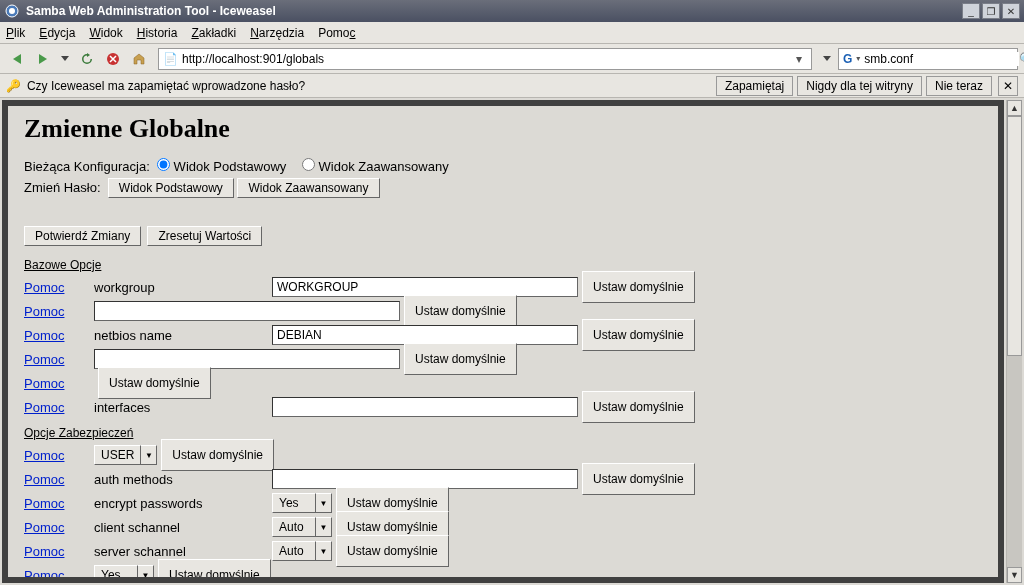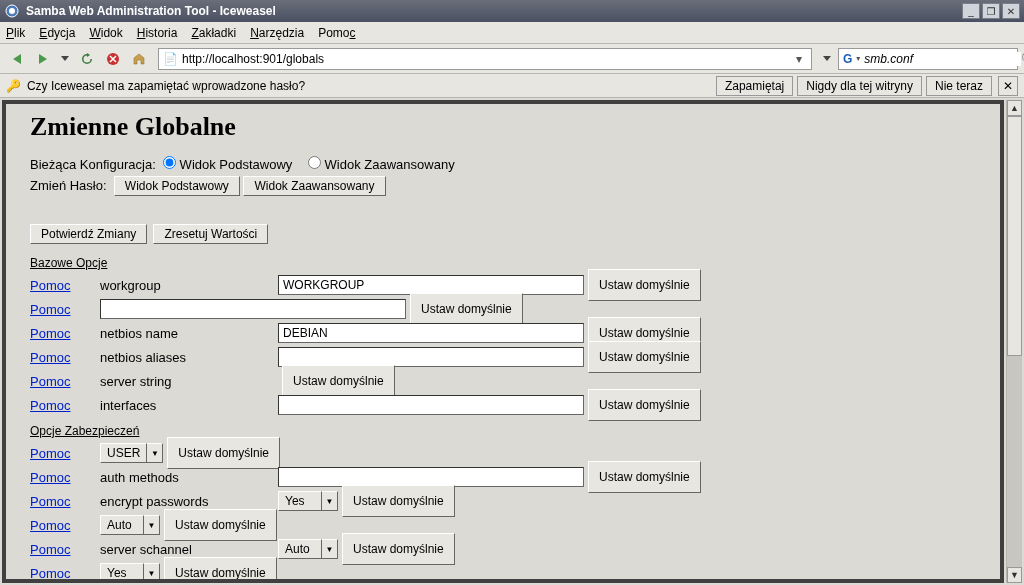--- a/index.html
+++ b/index.html
@@ -11,30 +11,30 @@
 .winbtn { width: 18px; height: 16px; background: #cfd3da; border: 1px solid #7a7e88; font-size: 10px; display: flex; align-items: center; justify-content: center; color: #333; }
 .menubar { background: #e8e6e1; height: 22px; display: flex; align-items: center; padding: 0 6px; gap: 14px; border-bottom: 1px solid #b8b6b1; }
 .menubar span { font-size: 12px; }
 .menubar u { text-decoration: underline; }
 .toolbar { background: #e8e6e1; height: 30px; display: flex; align-items: center; padding: 0 6px; gap: 4px; border-bottom: 1px solid #b8b6b1; }
 .tbtn { width: 22px; height: 22px; border: 1px solid transparent; display: flex; align-items: center; justify-content: center; }
 .urlbar { flex: 1; height: 22px; background: #fff; border: 1px solid #999; display: flex; align-items: center; padding: 0 4px; margin: 0 4px; }
 .urlbar input { flex: 1; border: none; outline: none; font-size: 12px; font-family: inherit; }
 .urldrop { width: 16px; text-align: center; color: #555; }
 .searchbar { width: 180px; height: 22px; background: #fff; border: 1px solid #999; display: flex; align-items: center; padding: 0 4px; }
-.searchbar input { flex: 1; border: none; outline: none; font-size: 12px; font-family: inherit; font-style: italic; }
+.searchbar input { flex: 1; border: none; outline: none; font-size: 12px; font-family: inherit; }
 .gicon { color: #1a5fb4; font-weight: bold; margin-right: 4px; }
 .maglass { color: #888; }
 .infobar { background: #e8e6e1; height: 24px; display: flex; align-items: center; padding: 0 6px; border-bottom: 1px solid #b8b6b1; }
 .infoicon { margin-right: 6px; color: #cc8800; }
 .infotext { flex: 1; font-size: 12px; }
 .infobtn { background: #e8e6e1; border: 1px solid #999; padding: 2px 8px; font-size: 12px; margin-left: 4px; cursor: pointer; }
 .infoclose { width: 20px; height: 20px; margin-left: 6px; display: flex; align-items: center; justify-content: center; border: 1px solid #999; background: #e8e6e1; font-size: 12px; }
 .content-wrap { display: flex; height: 487px; }
-.content { flex: 1; background: #dcdad5; padding: 8px 24px; overflow: hidden; border: 4px solid #404040; margin: 2px; }
+.content { flex: 1; background: #dcdad5; padding: 8px 16px; overflow: hidden; border: 6px solid #404040; margin: 2px; }
 .scrollbar { width: 16px; background: #dcdad5; border-left: 1px solid #b8b6b1; display: flex; flex-direction: column; margin: 2px 2px 2px 0; }
 .scrollbtn { height: 16px; background: #e8e6e1; border: 1px solid #999; display: flex; align-items: center; justify-content: center; font-size: 9px; color: #333; }
 .scrolltrack { flex: 1; background: #c8c6c1; position: relative; }
 .scrollthumb { position: absolute; top: 0; left: 0; right: 0; height: 240px; background: #e8e6e1; border: 1px solid #999; }
 h1 { font-family: "Times New Roman", serif; font-size: 26px; font-weight: bold; margin-bottom: 14px; }
 .cfgrow { margin-bottom: 4px; font-size: 13px; }
 .cfgrow label { margin-right: 12px; }
 .stdbtn { background: #e8e6e1; border: 1px solid #666; border-top-color: #fff; border-left-color: #fff; padding: 2px 10px; font-size: 12px; font-family: inherit; cursor: pointer; }
 .btnrow { margin: 28px 0 12px 0; display: flex; gap: 6px; }
 .sect { font-size: 12px; text-decoration: underline; margin: 8px 0 4px 0; }
@@ -164,27 +164,25 @@
           <button class="defbtn">Ustaw domyślnie</button>
         </div>
         <div class="optrow">
           <a class="help" href="#">Pomoc</a>
           <span class="optlabel">netbios name</span>
           <input class="txtinput" type="text" value="DEBIAN" style="">
           <button class="defbtn">Ustaw domyślnie</button>
         </div>
         <div class="optrow">
           <a class="help" href="#">Pomoc</a>
-          <span class="optlabel">netbios aliases</span>
-          <input class="txtinput" type="text" value="" style="">
-          <button class="defbtn">Ustaw domyślnie</button>
-        </div>
-        <div class="optrow">
-          <a class="help" href="#">Pomoc</a>
-          <span class="optlabel">server string</span>
+          <input class="txtinput" type="text" value="" style="">
+          <button class="defbtn">Ustaw domyślnie</button>
+        </div>
+        <div class="optrow">
+          <a class="help" href="#">Pomoc</a>
           <button class="defbtn">Ustaw domyślnie</button>
         </div>
         <div class="optrow">
           <a class="help" href="#">Pomoc</a>
           <span class="optlabel">interfaces</span>
           <input class="txtinput" type="text" value="" style="">
           <button class="defbtn">Ustaw domyślnie</button>
         </div>
       </div>
 
@@ -208,20 +206,21 @@
           <a class="help" href="#">Pomoc</a>
           <span class="optlabel">encrypt passwords</span>
           <span class="selwrap">
             <span class="selbox">Yes</span>
             <span class="seldrop">▼</span>
           </span>
           <button class="defbtn">Ustaw domyślnie</button>
         </div>
         <div class="optrow">
           <a class="help" href="#">Pomoc</a>
+          <span class="optlabel">client schannel</span>
           <span class="selwrap">
             <span class="selbox">Auto</span>
             <span class="seldrop">▼</span>
           </span>
           <button class="defbtn">Ustaw domyślnie</button>
         </div>
         <div class="optrow">
           <a class="help" href="#">Pomoc</a>
           <span class="optlabel">server schannel</span>
           <span class="selwrap">

